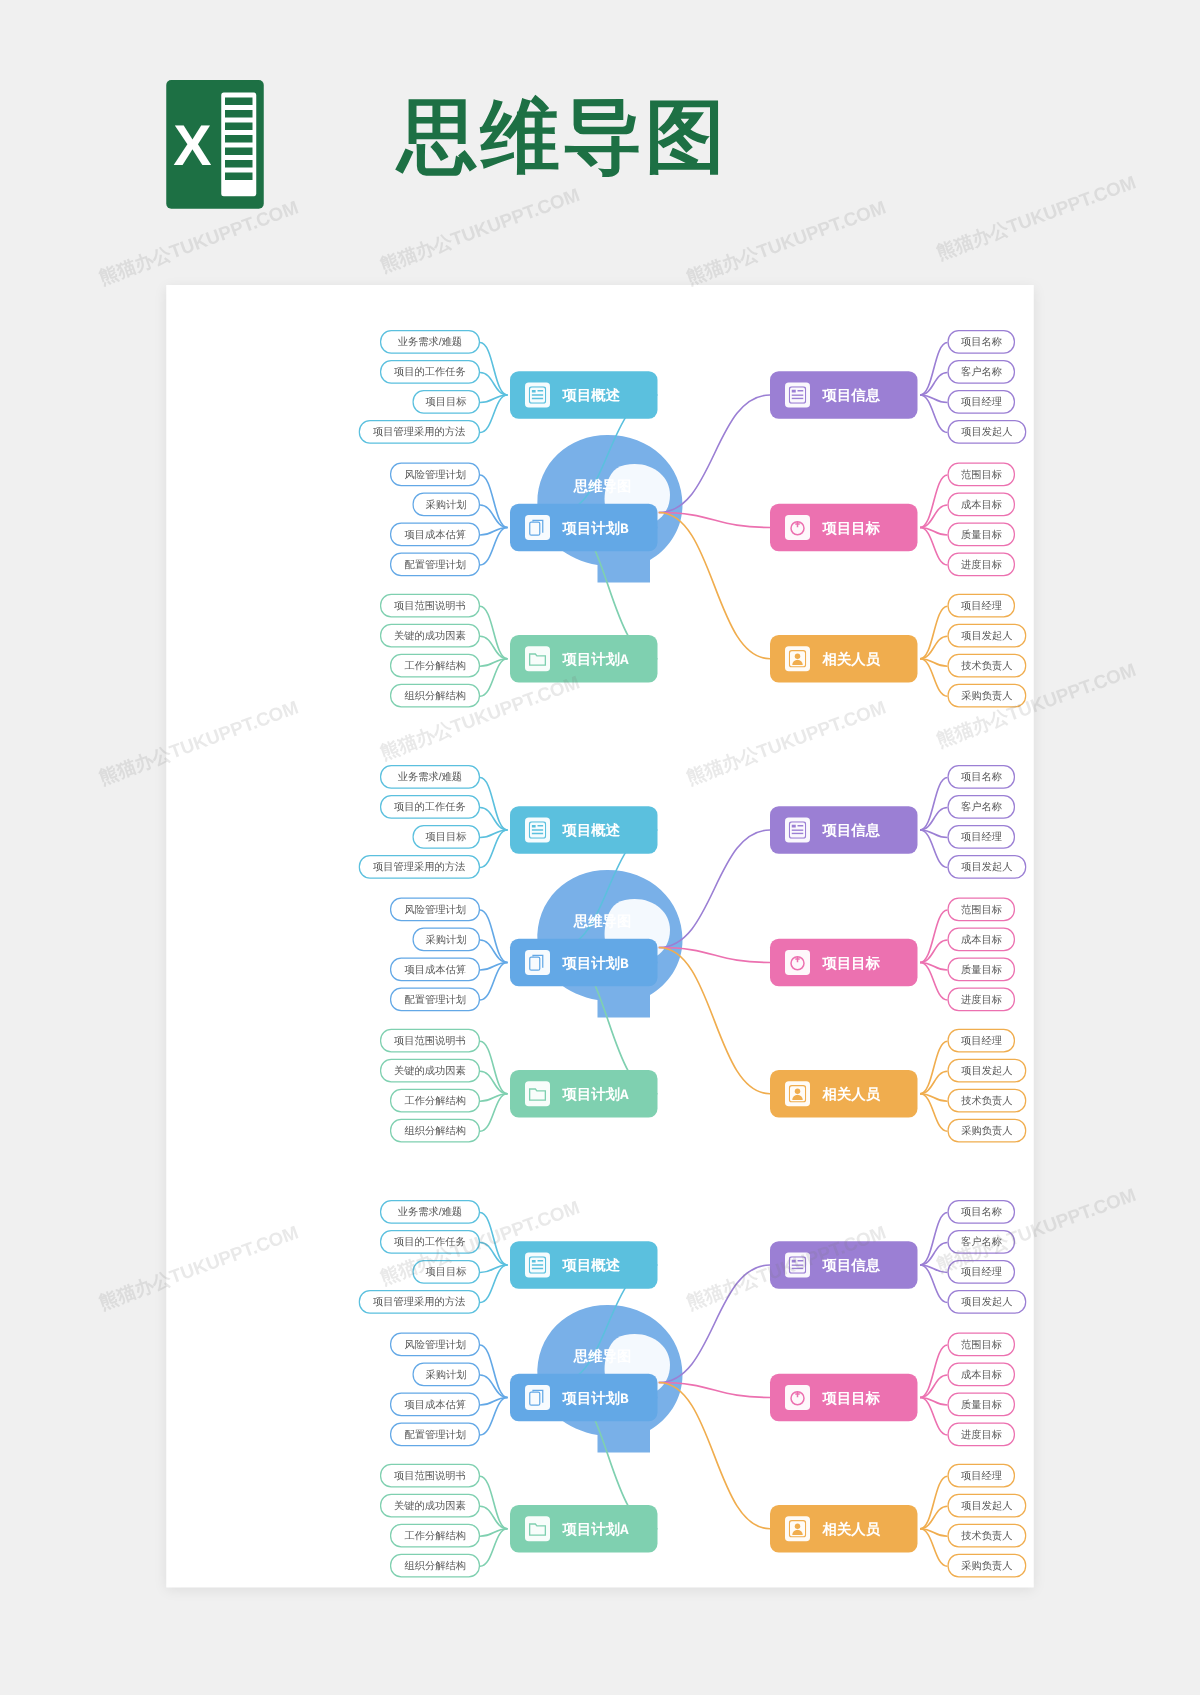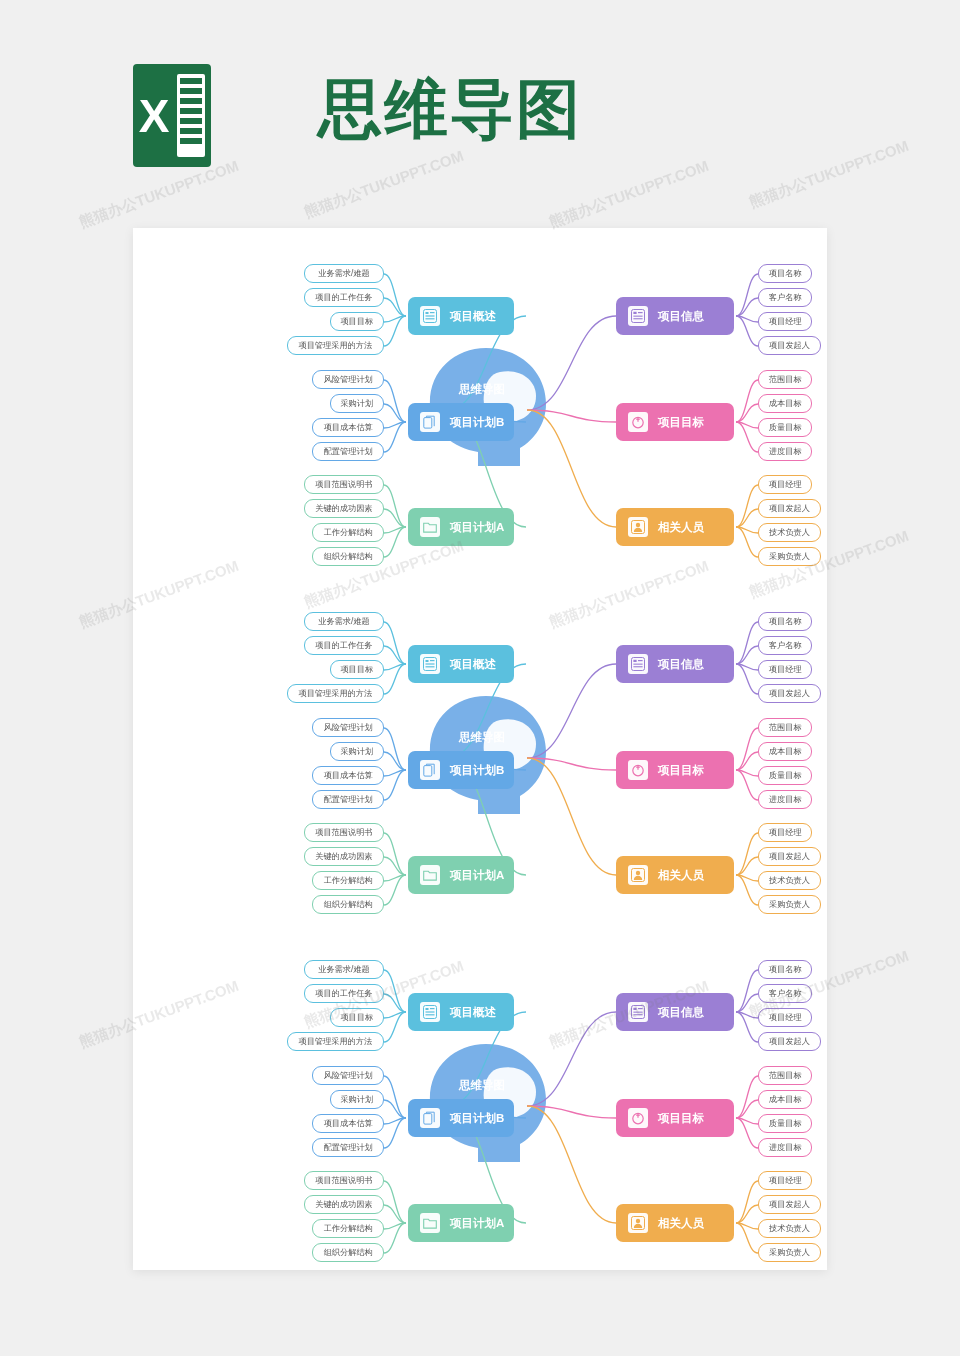--- a/index.html
+++ b/index.html
@@ -56,21 +56,21 @@
     position:absolute;height:38px;border-radius:7px;
     display:flex;align-items:center;color:#fff;
     font-size:11.5px;font-weight:bold;
   }
   .node .ico{
     width:20px;height:20px;margin-left:12px;margin-right:10px;
     background:rgba(255,255,255,.95);border-radius:3px;
     display:flex;align-items:center;justify-content:center;
     font-size:12px;line-height:1;
   }
-  .node.left{width:106px;}
+  .node.left{width:118px;font-family:Liberation Mono, monospace;}
   .node.right{width:118px;}
   .leaf{
     position:absolute;height:19px;border-radius:9px;
     border:1px solid #bbb;background:#fff;
     display:flex;align-items:center;justify-content:center;
     font-size:8.2px;color:#444;white-space:nowrap;padding:0 6px;
     box-sizing:border-box;
   }
   svg.lines{position:absolute;left:0;top:0;width:694px;height:348px;}
 </style>

